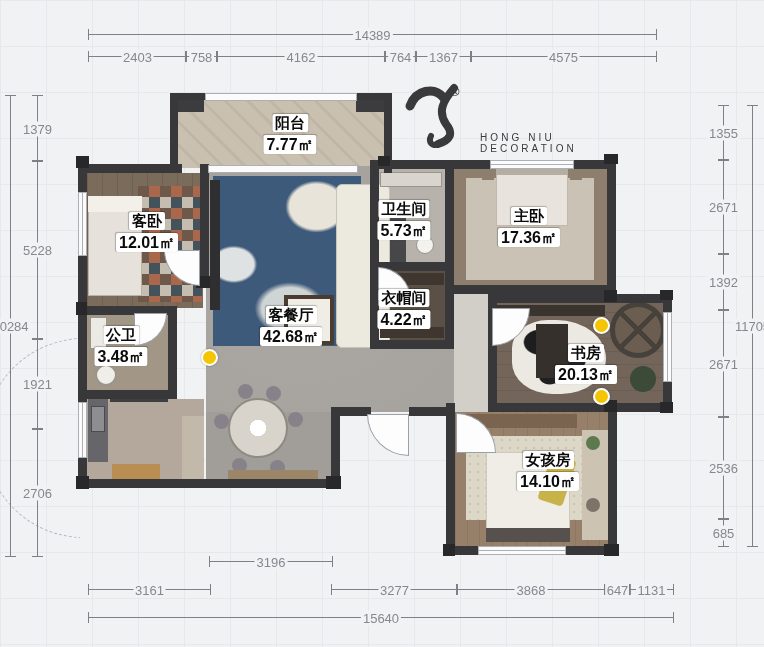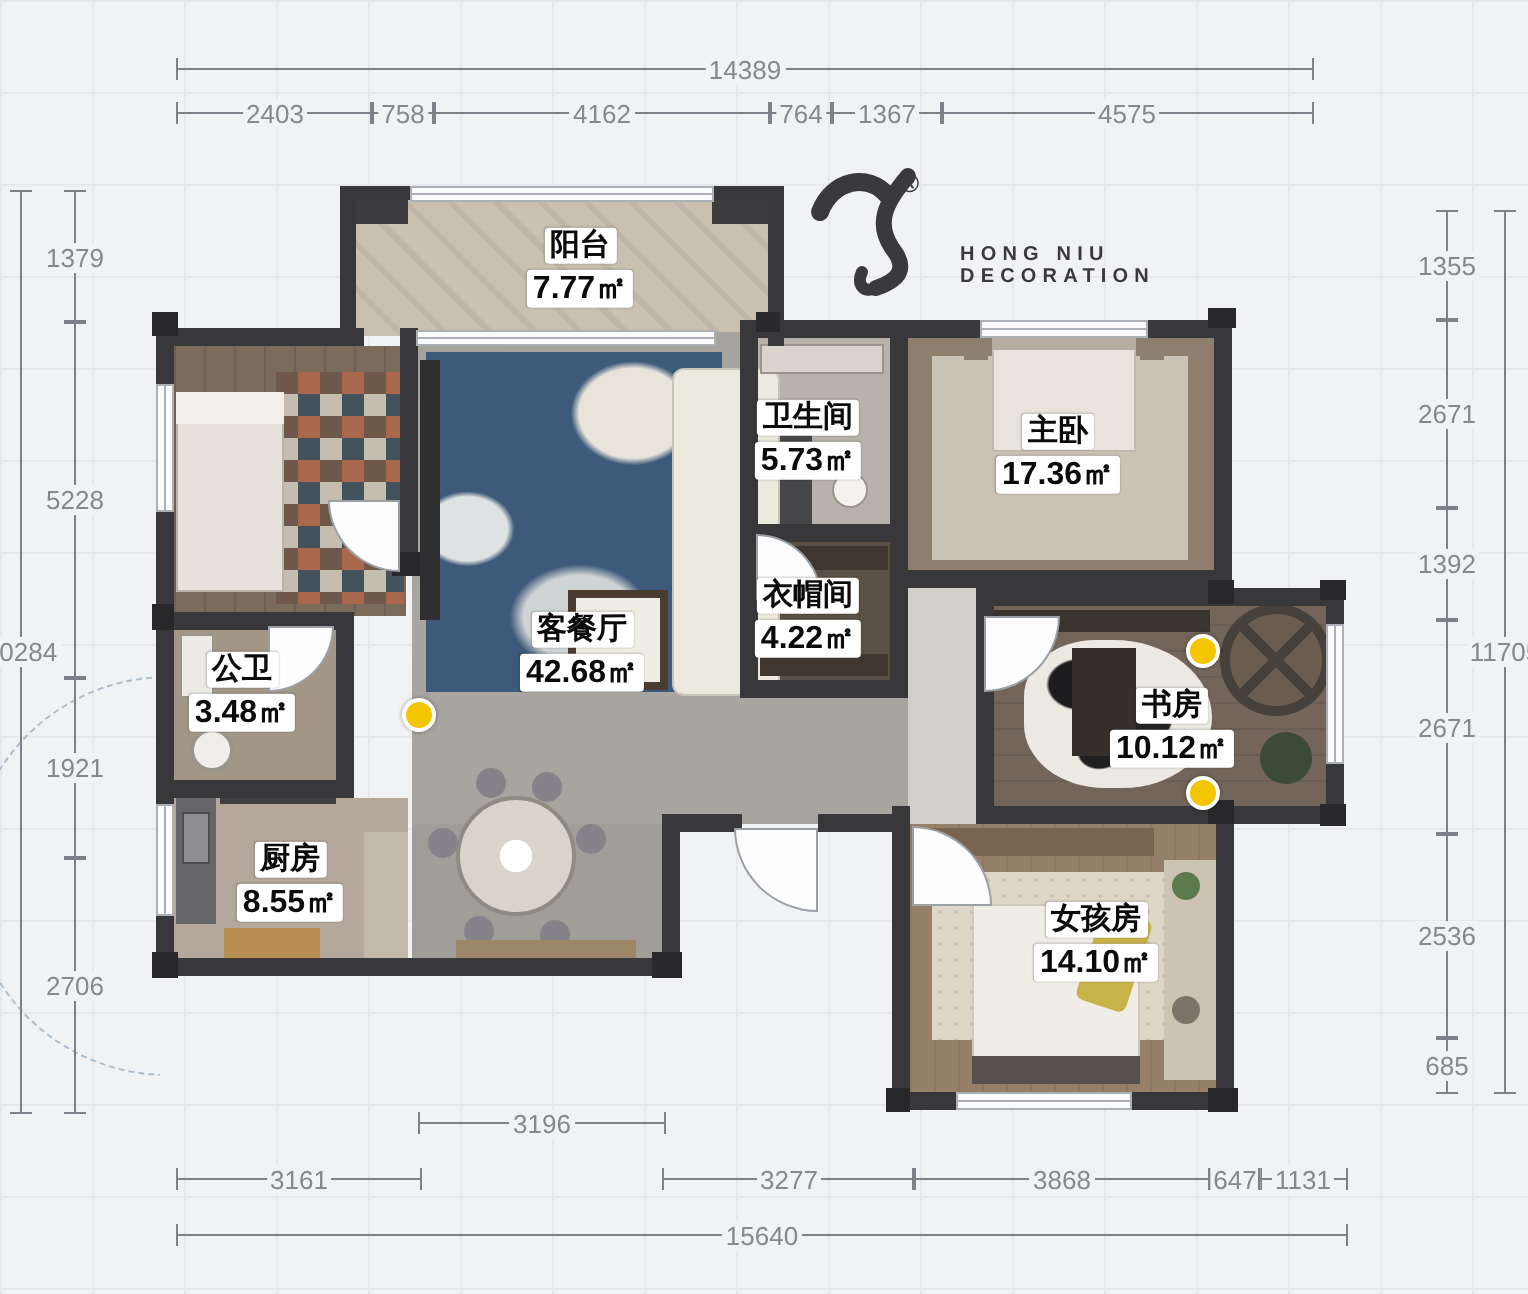--- a/index.html
+++ b/index.html
@@ -33,21 +33,21 @@
   
   .rl{position:absolute;transform:translate(-50%,-50%);display:flex;flex-direction:column;
     align-items:center;gap:3px;z-index:11;white-space:nowrap;}
   .rl .n{background:#fff;color:#0b0b0b;font-weight:700;font-size:15px;line-height:1.2;
     padding:0 3px;border-radius:2px;box-shadow:0 0 1px rgba(0,0,0,.25);}
   .rl .a{background:#fff;color:#0b0b0b;font-weight:700;font-size:16px;line-height:1.2;
     padding:0 3px;border-radius:2px;box-shadow:0 0 1px rgba(0,0,0,.25);}
   
   #logo{position:absolute;left:404px;top:82px;width:235px;height:66px;z-index:25;color:#3a3a3c;}
   #logo .brand{position:absolute;left:72px;top:8px;font-size:33px;font-weight:700;letter-spacing:6px;}
-  #logo .sub{position:absolute;left:76px;top:40px;font-size:10px;font-weight:700;letter-spacing:3.1px;color:#44444
+  #logo .sub{position:absolute;left:76px;top:50px;font-size:10px;font-weight:400;letter-spacing:3.1px;color:#44444
 6;}
   #logo .reg{position:absolute;left:46px;top:2px;font-size:13px;font-weight:700;}
   
   #arcclip{position:absolute;left:0;top:338px;width:80px;height:204px;overflow:hidden;z-index:4;}
   #arcclip .c{position:absolute;left:-16px;top:0;width:200px;height:200px;border:1.5px dashed #a9bccd;
     border-radius:50%;box-sizing:border-box;}
 </style>
 </head>
 <body>
 
@@ -260,20 +260,24 @@
   <div class="door" style="left:456px;top:413px;width:40px;height:40px;border-radius:0 100% 0 0"></div>
 
   <div class="dot" style="left:201px;top:349px"></div>
   <div class="dot" style="left:593px;top:317px"></div>
   <div class="dot" style="left:593px;top:388px"></div>
 
   <div class="rl" style="left:290px;top:134px">
       <span class="n">阳台</span>
       <span class="a">7.77㎡</span>
     </div>
+  <div class="rl" style="left:147px;top:232px">
+      <span class="n">客卧</span>
+      <span class="a">12.01㎡</span>
+    </div>
   <div class="rl" style="left:291px;top:326px">
       <span class="n">客餐厅</span>
       <span class="a">42.68㎡</span>
     </div>
   <div class="rl" style="left:404px;top:220px">
       <span class="n">卫生间</span>
       <span class="a">5.73㎡</span>
     </div>
   <div class="rl" style="left:529px;top:227px">
       <span class="n">主卧</span>
@@ -282,25 +286,21 @@
   <div class="rl" style="left:404px;top:309px">
       <span class="n">衣帽间</span>
       <span class="a">4.22㎡</span>
     </div>
   <div class="rl" style="left:121px;top:346px">
       <span class="n">公卫</span>
       <span class="a">3.48㎡</span>
     </div>
   <div class="rl" style="left:586px;top:364px">
       <span class="n">书房</span>
-      <span class="a">10.12㎡</span>
-    </div>
-  <div class="rl" style="left:145px;top:441px">
-      <span class="n">厨房</span>
-      <span class="a">8.55㎡</span>
+      <span class="a">20.13㎡</span>
     </div>
   <div class="rl" style="left:548px;top:471px">
       <span class="n">女孩房</span>
       <span class="a">14.10㎡</span>
     </div>
 
   <div id="logo">
     <svg width="64" height="66" viewBox="0 0 64 66">
       <path d="M6 24 C12 8 30 4 40 16" stroke="#3a3a3c" stroke-width="9" fill="none" stroke-linecap="round"></path>
       <path d="M50 6 C38 20 34 30 42 42 C50 52 46 58 34 62" stroke="#3a3a3c" stroke-width="8" fill="none" stroke-linecap="round"></path>

